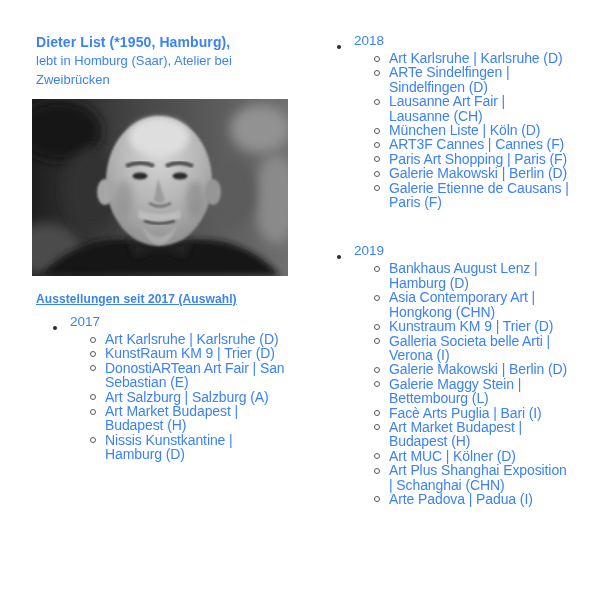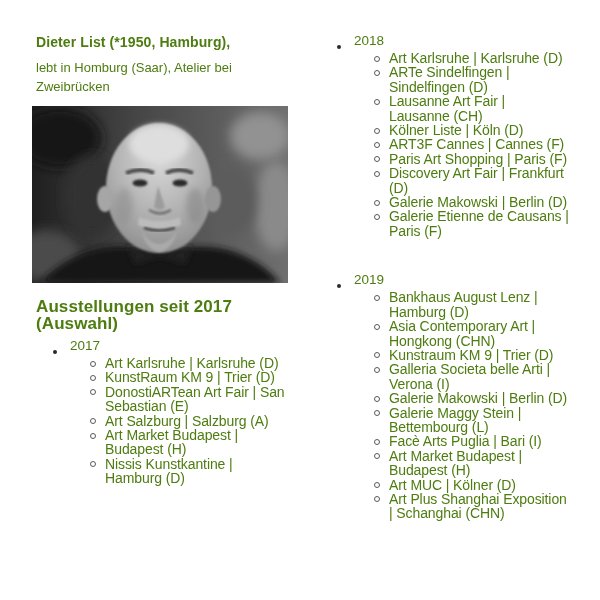--- a/index.html
+++ b/index.html
@@ -1,36 +1,37 @@
 <!DOCTYPE html>
 <html><head>
 <meta charset="utf-8">
 <style>
   * { margin:0; padding:0; box-sizing:border-box; }
   html,body { background:#ffffff; }
   .page {
     position:relative; width:600px; height:600px; background:#ffffff;
     font-family:"Liberation Sans","DejaVu Sans",sans-serif;
-    color:#4d7c0f; overflow:hidden;
+    color:#3b82f6; overflow:hidden;
   }
   .col-left  { position:absolute; left:36px;  top:0; width:258px; }
   .col-right { position:absolute; left:320px; top:0; width:262px; }
 
   .artist-title {
     margin-top:33px; font-size:14px; font-weight:bold; line-height:18px;
     letter-spacing:0.1px;
   }
   .artist-sub {
-    margin-top:8px; font-size:13px; line-height:18.5px; width:250px;
+    margin-top:1px; font-size:13px; line-height:18.5px; width:250px;
   }
   .photo-wrap { margin:10px 0 0 -4px; width:256px; height:177px; line-height:0; }
 
   .section-heading {
-    margin-top:15px; font-size:17px; font-weight:bold; line-height:17px;
+    margin-top:15px; font-size:12px; font-weight:bold; line-height:17px;
     letter-spacing:0.1px;
+    text-decoration:underline;
   }
 
   .year-block { margin-top:6px; }
   .yb-2018 { margin-top:33px; }
   .yb-2019 { margin-top:34px; }
 
   .year-row { display:flex; align-items:flex-end; padding-left:17px; height:16px; }
   .disc {
     width:4px; height:4px; border-radius:50%; background:#2b2b2b;
     margin-right:13px; flex:0 0 auto;
@@ -140,24 +141,23 @@
 
     <div class="year-block yb-2018">
       <div class="year-row">
         <span class="disc"></span>
         <span class="year-label">2018</span>
       </div>
       <ul class="items">
         <li><span class="circ"></span><span>Art Karlsruhe | Karlsruhe (D)</span></li>
         <li><span class="circ"></span><span>ARTe Sindelfingen | Sindelfingen (D)</span></li>
         <li><span class="circ"></span><span>Lausanne Art Fair | Lausanne (CH)</span></li>
-        <li><span class="circ"></span><span>Kölner Liste | Köln (D)</span></li>
+        <li><span class="circ"></span><span>München Liste | Köln (D)</span></li>
         <li><span class="circ"></span><span>ART3F Cannes | Cannes (F)</span></li>
         <li><span class="circ"></span><span>Paris Art Shopping | Paris (F)</span></li>
-        <li><span class="circ"></span><span>Discovery Art Fair | Frankfurt (D)</span></li>
         <li><span class="circ"></span><span>Galerie Makowski | Berlin (D)</span></li>
         <li><span class="circ"></span><span>Galerie Etienne de Causans | Paris (F)</span></li>
       </ul>
     </div>
 
     <div class="year-block yb-2019">
       <div class="year-row">
         <span class="disc"></span>
         <span class="year-label">2019</span>
       </div>
@@ -165,17 +165,18 @@
         <li><span class="circ"></span><span>Bankhaus August Lenz | Hamburg (D)</span></li>
         <li><span class="circ"></span><span>Asia Contemporary Art | Hongkong (CHN)</span></li>
         <li><span class="circ"></span><span>Kunstraum KM 9 | Trier (D)</span></li>
         <li><span class="circ"></span><span>Galleria Societa belle Arti | Verona (I)</span></li>
         <li><span class="circ"></span><span>Galerie Makowski | Berlin (D)</span></li>
         <li><span class="circ"></span><span>Galerie Maggy Stein | Bettembourg (L)</span></li>
         <li><span class="circ"></span><span>Facè Arts Puglia | Bari (I)</span></li>
         <li><span class="circ"></span><span>Art Market Budapest | Budapest (H)</span></li>
         <li><span class="circ"></span><span>Art MUC | Kölner (D)</span></li>
         <li><span class="circ"></span><span>Art Plus Shanghai Exposition | Schanghai (CHN)</span></li>
+        <li><span class="circ"></span><span>Arte Padova | Padua (I)</span></li>
       </ul>
     </div>
   </div>
 
 </div>
 
 </body></html>

